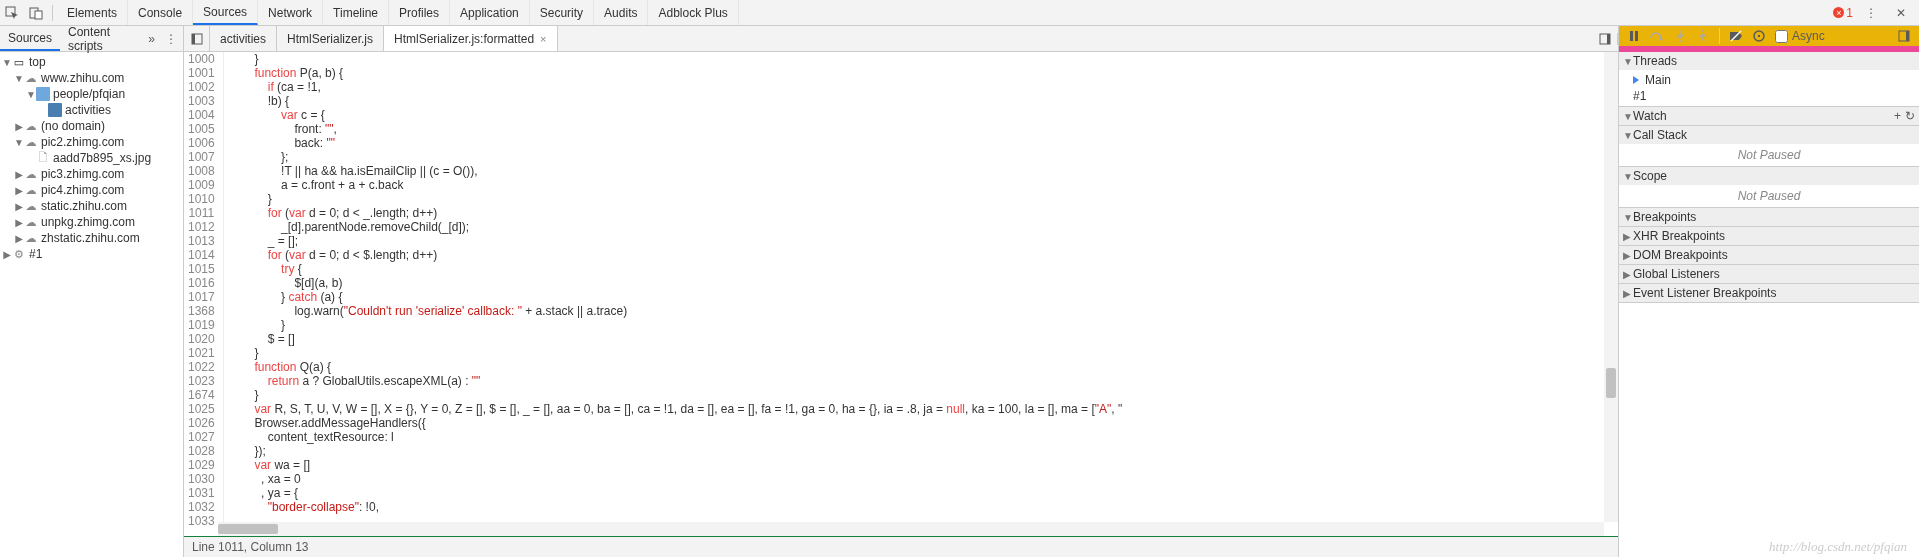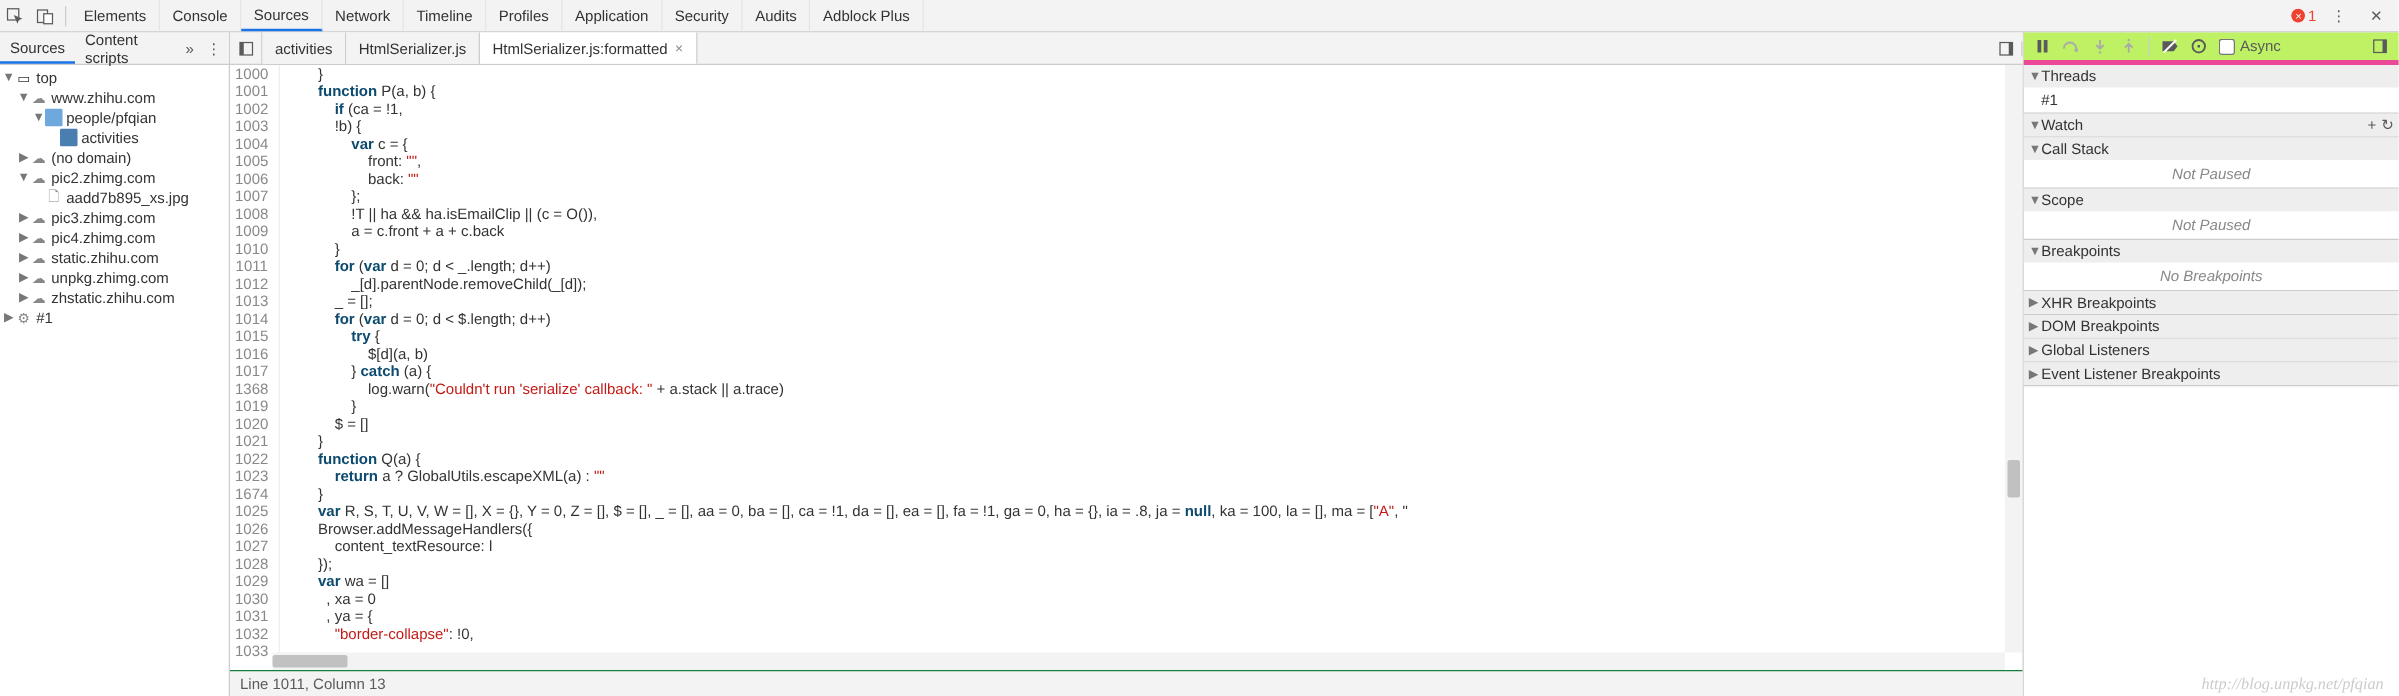--- a/index.html
+++ b/index.html
@@ -40,32 +40,32 @@
 .file-tabs .fbtn { width: 26px; height: 100%; display: flex; align-items: center; justify-content: center; border-right: 1px solid #ccc; cursor: pointer; color: #5a5a5a; }
 .file-tabs .ftab { padding: 0 10px; height: 100%; display: flex; align-items: center; gap: 6px; border-right: 1px solid #ccc; cursor: pointer; background: #f3f3f3; }
 .file-tabs .ftab.active { background: #fff; }
 .file-tabs .ftab .close { color: #888; font-size: 11px; }
 .file-tabs .right { margin-left: auto; display: flex; }
 .editor { flex: 1; display: flex; overflow: hidden; position: relative; }
 .gutter { background: #fff; color: #888; font-family: Menlo, Consolas, monospace; font-size: 11px; text-align: center; padding: 0 8px 0 4px; border-right: 1px solid #eee; line-height: 14px; }
 .gutter div { height: 14px; }
 .code { flex: 1; font-family: Menlo, Consolas, monospace; font-size: 11px; line-height: 14px; white-space: pre; overflow: auto; padding-left: 4px; }
 .code div { height: 14px; }
-.kw { color: #0c4a6e; font-weight: bold; }
+.kw { color: #ef4444; }
 .str { color: #c41a16; }
 .scrollbar-v { position: absolute; right: 0; top: 0; bottom: 14px; width: 14px; background: #f3f3f3; }
 .scrollbar-v .thumb { position: absolute; left: 2px; right: 2px; background: #c1c1c1; border-radius: 2px; }
 .scrollbar-h { position: absolute; left: 34px; right: 14px; bottom: 0; height: 14px; background: #f3f3f3; }
 .scrollbar-h .thumb { position: absolute; top: 2px; bottom: 2px; background: #c1c1c1; border-radius: 2px; }
 .status { height: 20px; border-top: 1px solid #15803d; background: #f3f3f3; display: flex; align-items: center; padding: 10px 8px; color: #5a5a5a; font-size: 11px; }
 .watermark { position: absolute; right: 12px; bottom: 2px; color: #ccc; font-size: 13px; font-style: italic; font-family: serif; pointer-events: none; }
 
 
 .debug { width: 300px; display: flex; flex-direction: column; }
-.dbg-toolbar { height: 26px; border-bottom: 4px solid #ec4899; background: #bef264; display: flex; align-items: center; padding: 0 4px; gap: 1px; }
+.dbg-toolbar { height: 26px; border-bottom: 6px solid #ec4899; background: #eab308; display: flex; align-items: center; padding: 0 4px; gap: 1px; }
 .dbg-toolbar .dbtn { width: 22px; height: 22px; display: flex; align-items: center; justify-content: center; cursor: pointer; color: #5a5a5a; }
 .dbg-toolbar .sep { width: 1px; height: 16px; background: #ccc; margin: 0 4px; }
 .dbg-toolbar .async { display: flex; align-items: center; gap: 4px; margin-left: 4px; color: #5a5a5a; }
 .section { border-bottom: 1px solid #ccc; }
 .sec-head { height: 18px; background: #eee; display: flex; align-items: center; padding: 0 4px; cursor: pointer; color: #333; }
 .sec-head .tw2 { width: 10px; font-size: 10px; color: #777; }
 .sec-head .sec-right { margin-left: auto; display: flex; gap: 4px; color: #5a5a5a; }
 .sec-body { padding: 2px 6px; }
 .sec-body .empty { text-align: center; color: #888; font-style: italic; padding: 2px 0; }
 .thread-row { display: flex; align-items: center; height: 16px; padding-left: 8px; gap: 6px; }
@@ -258,21 +258,21 @@
       <div class="code" id="code"><div>        }</div><div>        <span class="kw">function</span> P(a, b) {</div><div>            <span class="kw">if</span> (ca = !1,</div><div>            !b) {</div><div>                <span class="kw">var</span> c = {</div><div>                    front: <span class="str">""</span>,</div><div>                    back: <span class="str">""</span></div><div>                };</div><div>                !T || ha &amp;&amp; ha.isEmailClip || (c = O()),</div><div>                a = c.front + a + c.back</div><div>            }</div><div>            <span class="kw">for</span> (<span class="kw">var</span> d = 0; d &lt; _.length; d++)</div><div>                _[d].parentNode.removeChild(_[d]);</div><div>            _ = [];</div><div>            <span class="kw">for</span> (<span class="kw">var</span> d = 0; d &lt; $.length; d++)</div><div>                <span class="kw">try</span> {</div><div>                    $[d](a, b)</div><div>                } <span class="kw">catch</span> (a) {</div><div>                    log.warn(<span class="str">"Couldn't run 'serialize' callback: "</span> + a.stack || a.trace)</div><div>                }</div><div>            $ = []</div><div>        }</div><div>        <span class="kw">function</span> Q(a) {</div><div>            <span class="kw">return</span> a ? GlobalUtils.escapeXML(a) : <span class="str">""</span></div><div>        }</div><div>        <span class="kw">var</span> R, S, T, U, V, W = [], X = {}, Y = 0, Z = [], $ = [], _ = [], aa = 0, ba = [], ca = !1, da = [], ea = [], fa = !1, ga = 0, ha = {}, ia = .8, ja = <span class="kw">null</span>, ka = 100, la = [], ma = [<span class="str">"A"</span>, "</div><div>        Browser.addMessageHandlers({</div><div>            content_textResource: l</div><div>        });</div><div>        <span class="kw">var</span> wa = []</div><div>          , xa = 0</div><div>          , ya = {</div><div>            <span class="str">"border-collapse"</span>: !0,</div><div></div></div>
       <div class="scrollbar-v">
           <div class="thumb" style="top:316px;height:30px"></div>
         </div>
       <div class="scrollbar-h">
           <div class="thumb" style="left:0;width:60px"></div>
         </div>
     </div>
     <div class="status">
         <span>Line 1011, Column 13</span>
-      <span class="watermark">http://blog.unpkg.net/pfqian</span>
+      <span class="watermark">http://blog.csdn.net/pfqian</span>
     </div>
   </div>
 
   <div class="debug">
     <div class="dbg-toolbar">
       <div class="dbtn">
           <svg width="12" height="12" viewBox="0 0 12 12">
             <rect x="2" y="1" width="3" height="10" fill="#5a5a5a"></rect>
             <rect x="7" y="1" width="3" height="10" fill="#5a5a5a"></rect>
           </svg>
@@ -318,20 +318,23 @@
             <rect x="8" y="1" width="3" height="10" fill="#5a5a5a"></rect>
           </svg>
         </div>
     </div>
     <div class="section">
       <div class="sec-head">
           <span class="tw2">▼</span>
           <span>Threads</span>
         </div>
       <div class="sec-body">
+        <div class="thread-row active">
+            <span>Main</span>
+          </div>
         <div class="thread-row">
             <span>#1</span>
           </div>
       </div>
     </div>
     <div class="section">
       <div class="sec-head">
           <span class="tw2">▼</span>
           <span>Watch</span>
           <span class="sec-right">
@@ -356,23 +359,20 @@
         </div>
       <div class="sec-body">
           <div class="empty">Not Paused</div>
         </div>
     </div>
     <div class="section">
       <div class="sec-head">
           <span class="tw2">▼</span>
           <span>Breakpoints</span>
         </div>
-      <div class="sec-body">
-          <div class="empty">No Breakpoints</div>
-        </div>
     </div>
     <div class="section">
         <div class="sec-head">
           <span class="tw2">▶</span>
           <span>XHR Breakpoints</span>
         </div>
       </div>
     <div class="section">
         <div class="sec-head">
           <span class="tw2">▶</span>

